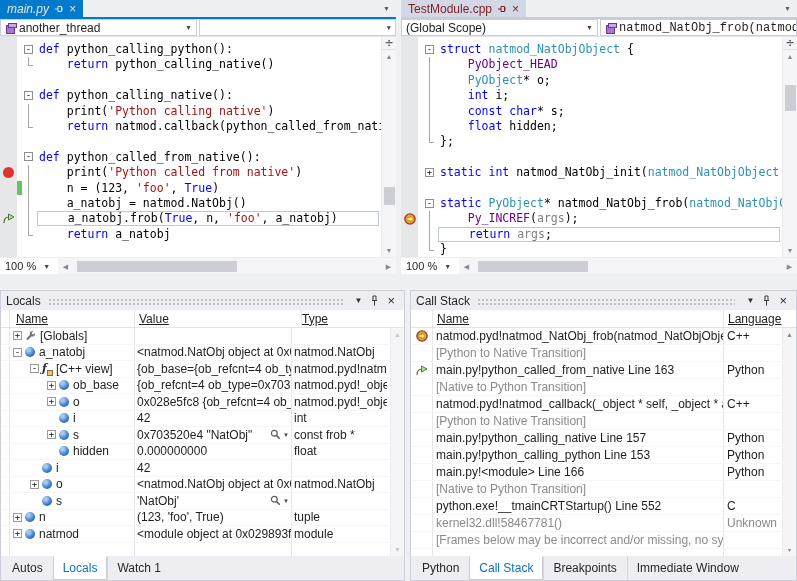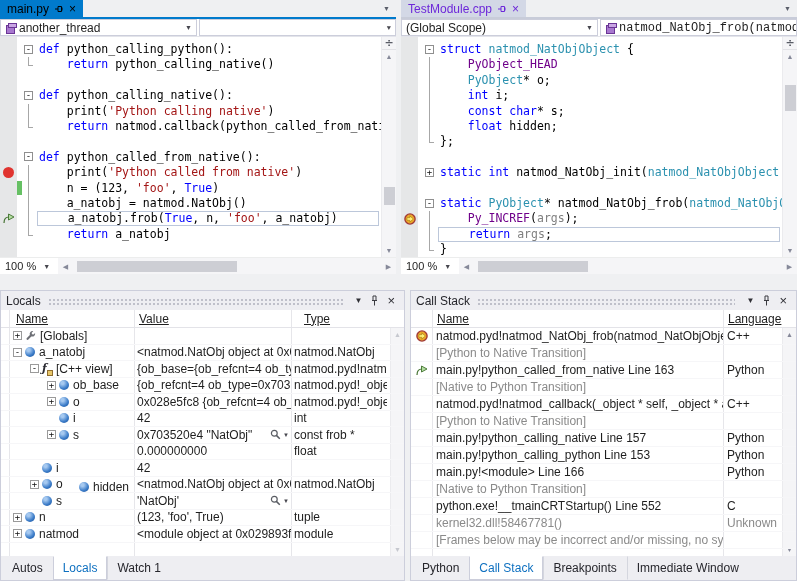--- a/index.html
+++ b/index.html
@@ -11,22 +11,22 @@
   body{font-family:"Liberation Sans",sans-serif;font-size:12px;color:#1e1e1e;background:var(--chrome);}
   .app{position:relative;width:797px;height:581px;}
 
   
   .editors{height:274px;display:flex;}
   .pane{width:396px;display:flex;flex-direction:column;background:#fff;}
   .vsplit{width:5px;background:var(--chrome);}
   .doc-tabs{height:19px;flex:none;display:flex;background:var(--chrome);border-bottom:2px solid var(--accent);}
   .doc-tabs.inactive-group{border-bottom-color:#c8ccd9;}
   .tab{display:flex;align-items:center;gap:5px;padding:0 7px;cursor:default;}
-  .tab.active{background:var(--accent);color:#000000;}
-  .tab.inactive{background:#d3d8e6;color:#6d28d9;}
+  .tab.active{background:var(--accent);color:#e5e5e5;font-style:italic;}
+  .tab.inactive{background:#d3d8e6;color:#7f1d1d;}
   .pin-ic{display:inline-flex;}
   .x-ic{font-size:12px;line-height:10px;}
   .tabs-chevron{margin-left:auto;align-self:center;font-size:7px;color:#5a5e6a;padding:0 6px;}
   .navbar{height:18px;flex:none;display:flex;background:#fff;border-bottom:1px solid #e3e4ea;}
   .combo{flex:1;border:1px solid var(--border);background:#fff;display:flex;align-items:center;padding:0 4px;margin:0;overflow:hidden;white-space:nowrap;}
   .combo + .combo{margin-left:2px;font-family:Liberation Mono, monospace;}
   .combo .dd{margin-left:auto;font-size:7px;color:#46464e;padding-left:4px;}
   .m-ic{width:10px;height:10px;flex:none;margin-right:4px;position:relative;}
   .m-ic::before{content:"";position:absolute;left:1px;top:2px;width:7px;height:7px;background:#a878cf;border:1px solid #6a3596;}
   .m-ic::after{content:"";position:absolute;left:3px;top:0;width:7px;height:3px;background:#c9a6e4;border:1px solid #6a3596;}
@@ -454,21 +454,21 @@
         <span class="tw-btn">
             <svg width="9" height="12" viewBox="0 0 9 12">
               <path d="M3 1 h3 v4.5 M3 1 v4.5 M2 5.5 h5 M4.5 5.5 v5" fill="none" stroke="#3b3b41"></path>
             </svg>
           </span>
         <span class="tw-btn x">×</span>
       </div>
       <div class="tw-head">
         <div class="hc" style="left:8px;width:125px;padding-left:6px;border-left:1px solid var(--grid)">Name</div>
         <div class="hc" style="left:133px;width:157px;padding-left:4px;border-left:1px solid var(--grid)">Value</div>
-        <div class="hc" style="left:290px;width:99px;padding-left:12px;border-left:1px solid var(--grid)">Type</div>
+        <div class="hc" style="left:300px;width:99px;padding-left:0;border-left:1px solid var(--grid)">Type</div>
       </div>
       <div class="tw-rows" id="locals-rows">
         <div class="vl" style="left:8px"></div>
         <div class="vl" style="left:133px"></div>
         <div class="vl" style="left:290px"></div>
         <div class="tw-sb">
           <span class="sb-arr dis" style="top:0">▲</span>
           <span class="sb-arr dis" style="bottom:0">▼</span>
         </div>
       <div class="lrow">
@@ -565,21 +565,21 @@
                   <line x1="6.6" y1="6.6" x2="9.8" y2="9.8" stroke="#595c63" stroke-width="1.5"></line>
                 </svg>
                 <span class="dd7">▼</span>
               </span>
             </div>
             <div class="c c-type">
               <span>const frob *</span>
             </div>
           </div>
           <div class="lrow">
-            <div class="c c-name" style="padding-left: 58px; margin-top: 36px;">
+            <div class="c c-name" style="padding-left: 38px;">
               <span class="exp-sp"></span>
               <span class="i-sphere"></span>
               <span class="lbl">hidden</span>
             </div>
             <div class="c c-value">
               <span>0.000000000</span>
             </div>
             <div class="c c-type">
               <span>float</span>
             </div>

